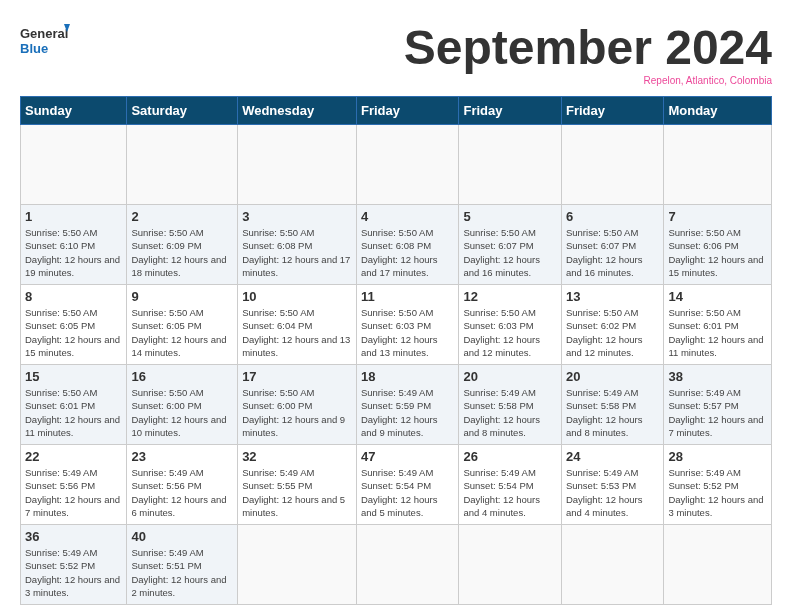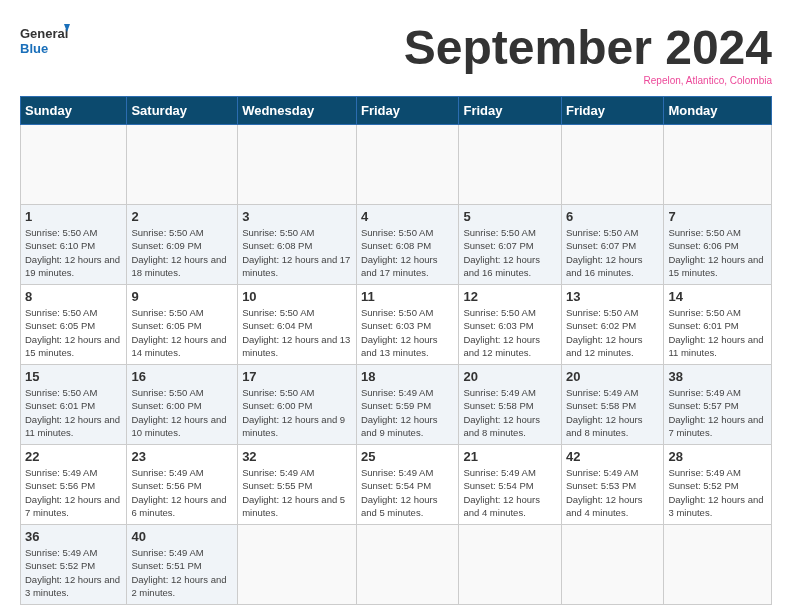--- a/index.html
+++ b/index.html
@@ -315,37 +315,37 @@
       </td>
         <td>
         <span class="day-num">32</span>
         <div class="day-info">
           Sunrise: 5:49 AM<br>
           Sunset: 5:55 PM<br>
           Daylight: 12 hours and 5 minutes.
         </div>
       </td>
         <td>
-        <span class="day-num">25</span>
+        <span class="day-num">47</span>
         <div class="day-info">
           Sunrise: 5:49 AM<br>
           Sunset: 5:54 PM<br>
           Daylight: 12 hours and 5 minutes.
         </div>
       </td>
         <td>
-        <span class="day-num">21</span>
+        <span class="day-num">26</span>
         <div class="day-info">
           Sunrise: 5:49 AM<br>
           Sunset: 5:54 PM<br>
           Daylight: 12 hours and 4 minutes.
         </div>
       </td>
         <td>
-        <span class="day-num">42</span>
+        <span class="day-num">24</span>
         <div class="day-info">
           Sunrise: 5:49 AM<br>
           Sunset: 5:53 PM<br>
           Daylight: 12 hours and 4 minutes.
         </div>
       </td>
         <td>
         <span class="day-num">28</span>
         <div class="day-info">
           Sunrise: 5:49 AM<br>

